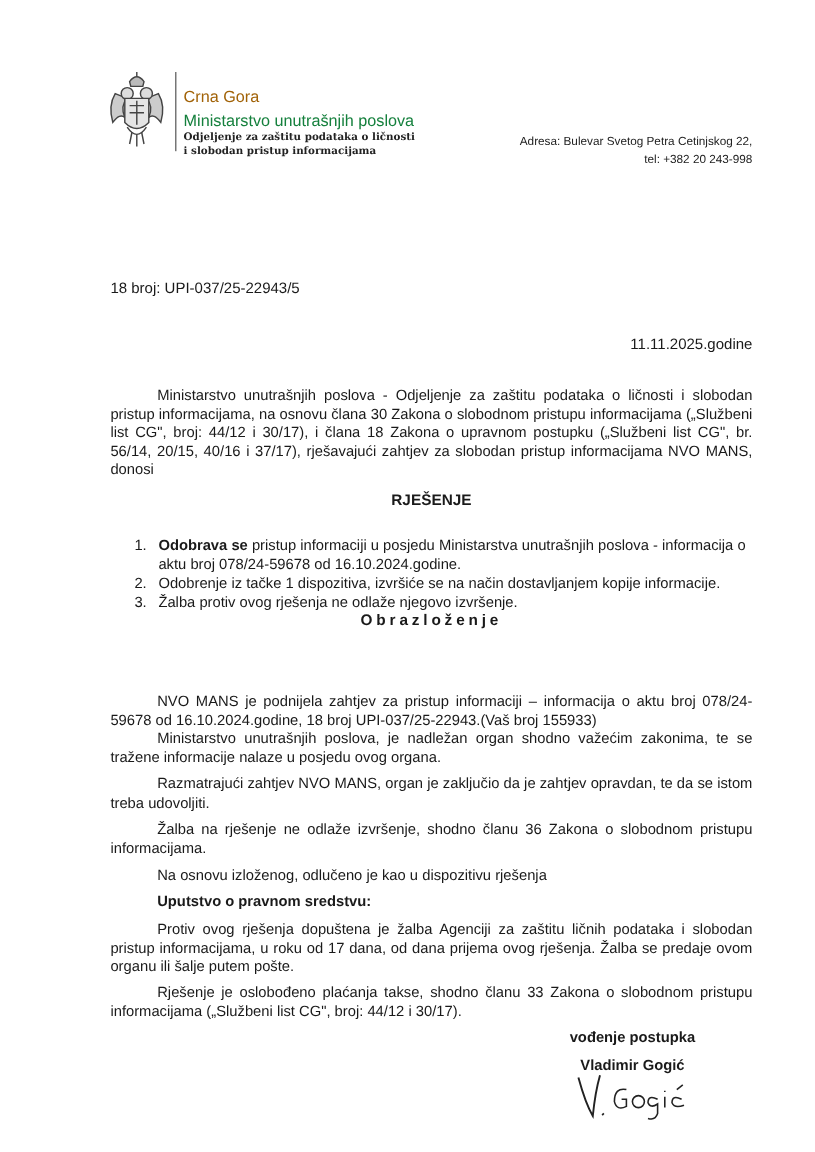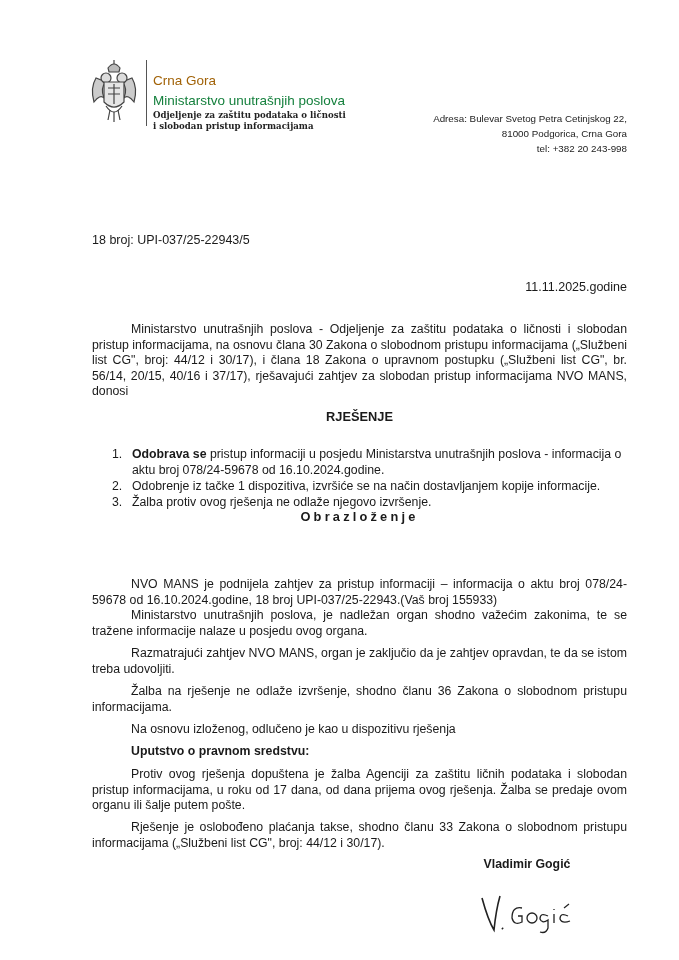--- a/index.html
+++ b/index.html
@@ -45,21 +45,20 @@
 </svg>
 <div class="abs vbar"></div>
 <div class="abs hdr-country">Crna Gora</div>
 <div class="abs hdr-ministry">Ministarstvo unutrašnjih poslova</div>
 <div class="abs hdr-dept">
   <div>Odjeljenje za zaštitu podataka o ličnosti</div>
   <div>i slobodan pristup informacijama</div>
 </div>
 <div class="abs addr">
   <div>Adresa: Bulevar Svetog Petra Cetinjskog 22,</div>
-  <div>81000 Podgorica, Crna Gora</div>
   <div>tel: +382 20 243-998</div>
 </div>
 
 <div class="abs refno">18 broj: UPI-037/25-22943/5</div>
 <div class="abs date">11.11.2025.godine</div>
 
 <div class="abs body indent" style="top:322px;">Ministarstvo unutrašnjih poslova - Odjeljenje za zaštitu podataka o ličnosti i slobodan pristup informacijama, na osnovu člana 30 Zakona o slobodnom pristupu informacijama („Službeni list CG", broj: 44/12 i 30/17), i člana 18 Zakona o upravnom postupku („Službeni list CG", br. 56/14, 20/15, 40/16 i 37/17), rješavajući zahtjev za slobodan pristup informacijama NVO MANS, donosi</div>
 
 <div class="abs title" style="top:409px;">RJEŠENJE</div>
 
@@ -84,20 +83,21 @@
 <div class="abs body indent" style="top:608px;">Ministarstvo unutrašnjih poslova, je nadležan organ shodno važećim zakonima, te se tražene informacije nalaze u posjedu ovog organa.</div>
 <div class="abs body indent" style="top:646px;">Razmatrajući zahtjev NVO MANS, organ je zaključio da je zahtjev opravdan, te da  se istom treba udovoljiti.</div>
 <div class="abs body indent" style="top:684px;">Žalba na rješenje ne odlaže izvršenje, shodno članu 36 Zakona o slobodnom pristupu informacijama.</div>
 <div class="abs body indent" style="top:722px;">Na osnovu izloženog, odlučeno je kao u dispozitivu rješenja</div>
 
 <div class="abs body indent" style="top:744px; font-weight:bold;">Uputstvo o pravnom sredstvu:</div>
 <div class="abs body indent" style="top:767px;">Protiv ovog rješenja dopuštena je žalba Agenciji za zaštitu ličnih podataka i slobodan pristup informacijama, u roku od 17 dana, od dana prijema ovog rješenja. Žalba se predaje ovom organu ili šalje putem pošte.</div>
 <div class="abs body indent" style="top:820px;">Rješenje je oslobođeno plaćanja takse, shodno članu 33 Zakona o slobodnom pristupu informacijama („Službeni list CG", broj: 44/12 i 30/17).</div>
 
 <div class="abs sig" style="top:852px;">
+  <div>vođenje postupka</div>
   <div>Vladimir Gogić</div>
 </div>
 <svg class="abs handsig" viewBox="0 0 110 44">
   <path d="M6 8 Q12 30 18 40 Q20 20 24 6" fill="none" stroke="#222" stroke-width="1.6"></path>
   <path d="M26 38 L27 39" stroke="#222" stroke-width="2"></path>
   <path d="M46 18 Q36 16 36 28 Q38 36 46 32 L46 26 L42 26" fill="none" stroke="#222" stroke-width="1.3"></path>
   <circle cx="56" cy="28" r="5" fill="none" stroke="#222" stroke-width="1.3"></circle>
   <path d="M72 26 Q64 22 64 29 Q66 34 72 30 L72 38 Q70 44 64 42" fill="none" stroke="#222" stroke-width="1.3"></path>
   <path d="M78 24 L78 33 M78 19 L78 20" stroke="#222" stroke-width="1.3"></path>
   <path d="M92 26 Q84 22 84 29 Q86 34 94 31" fill="none" stroke="#222" stroke-width="1.3"></path>

